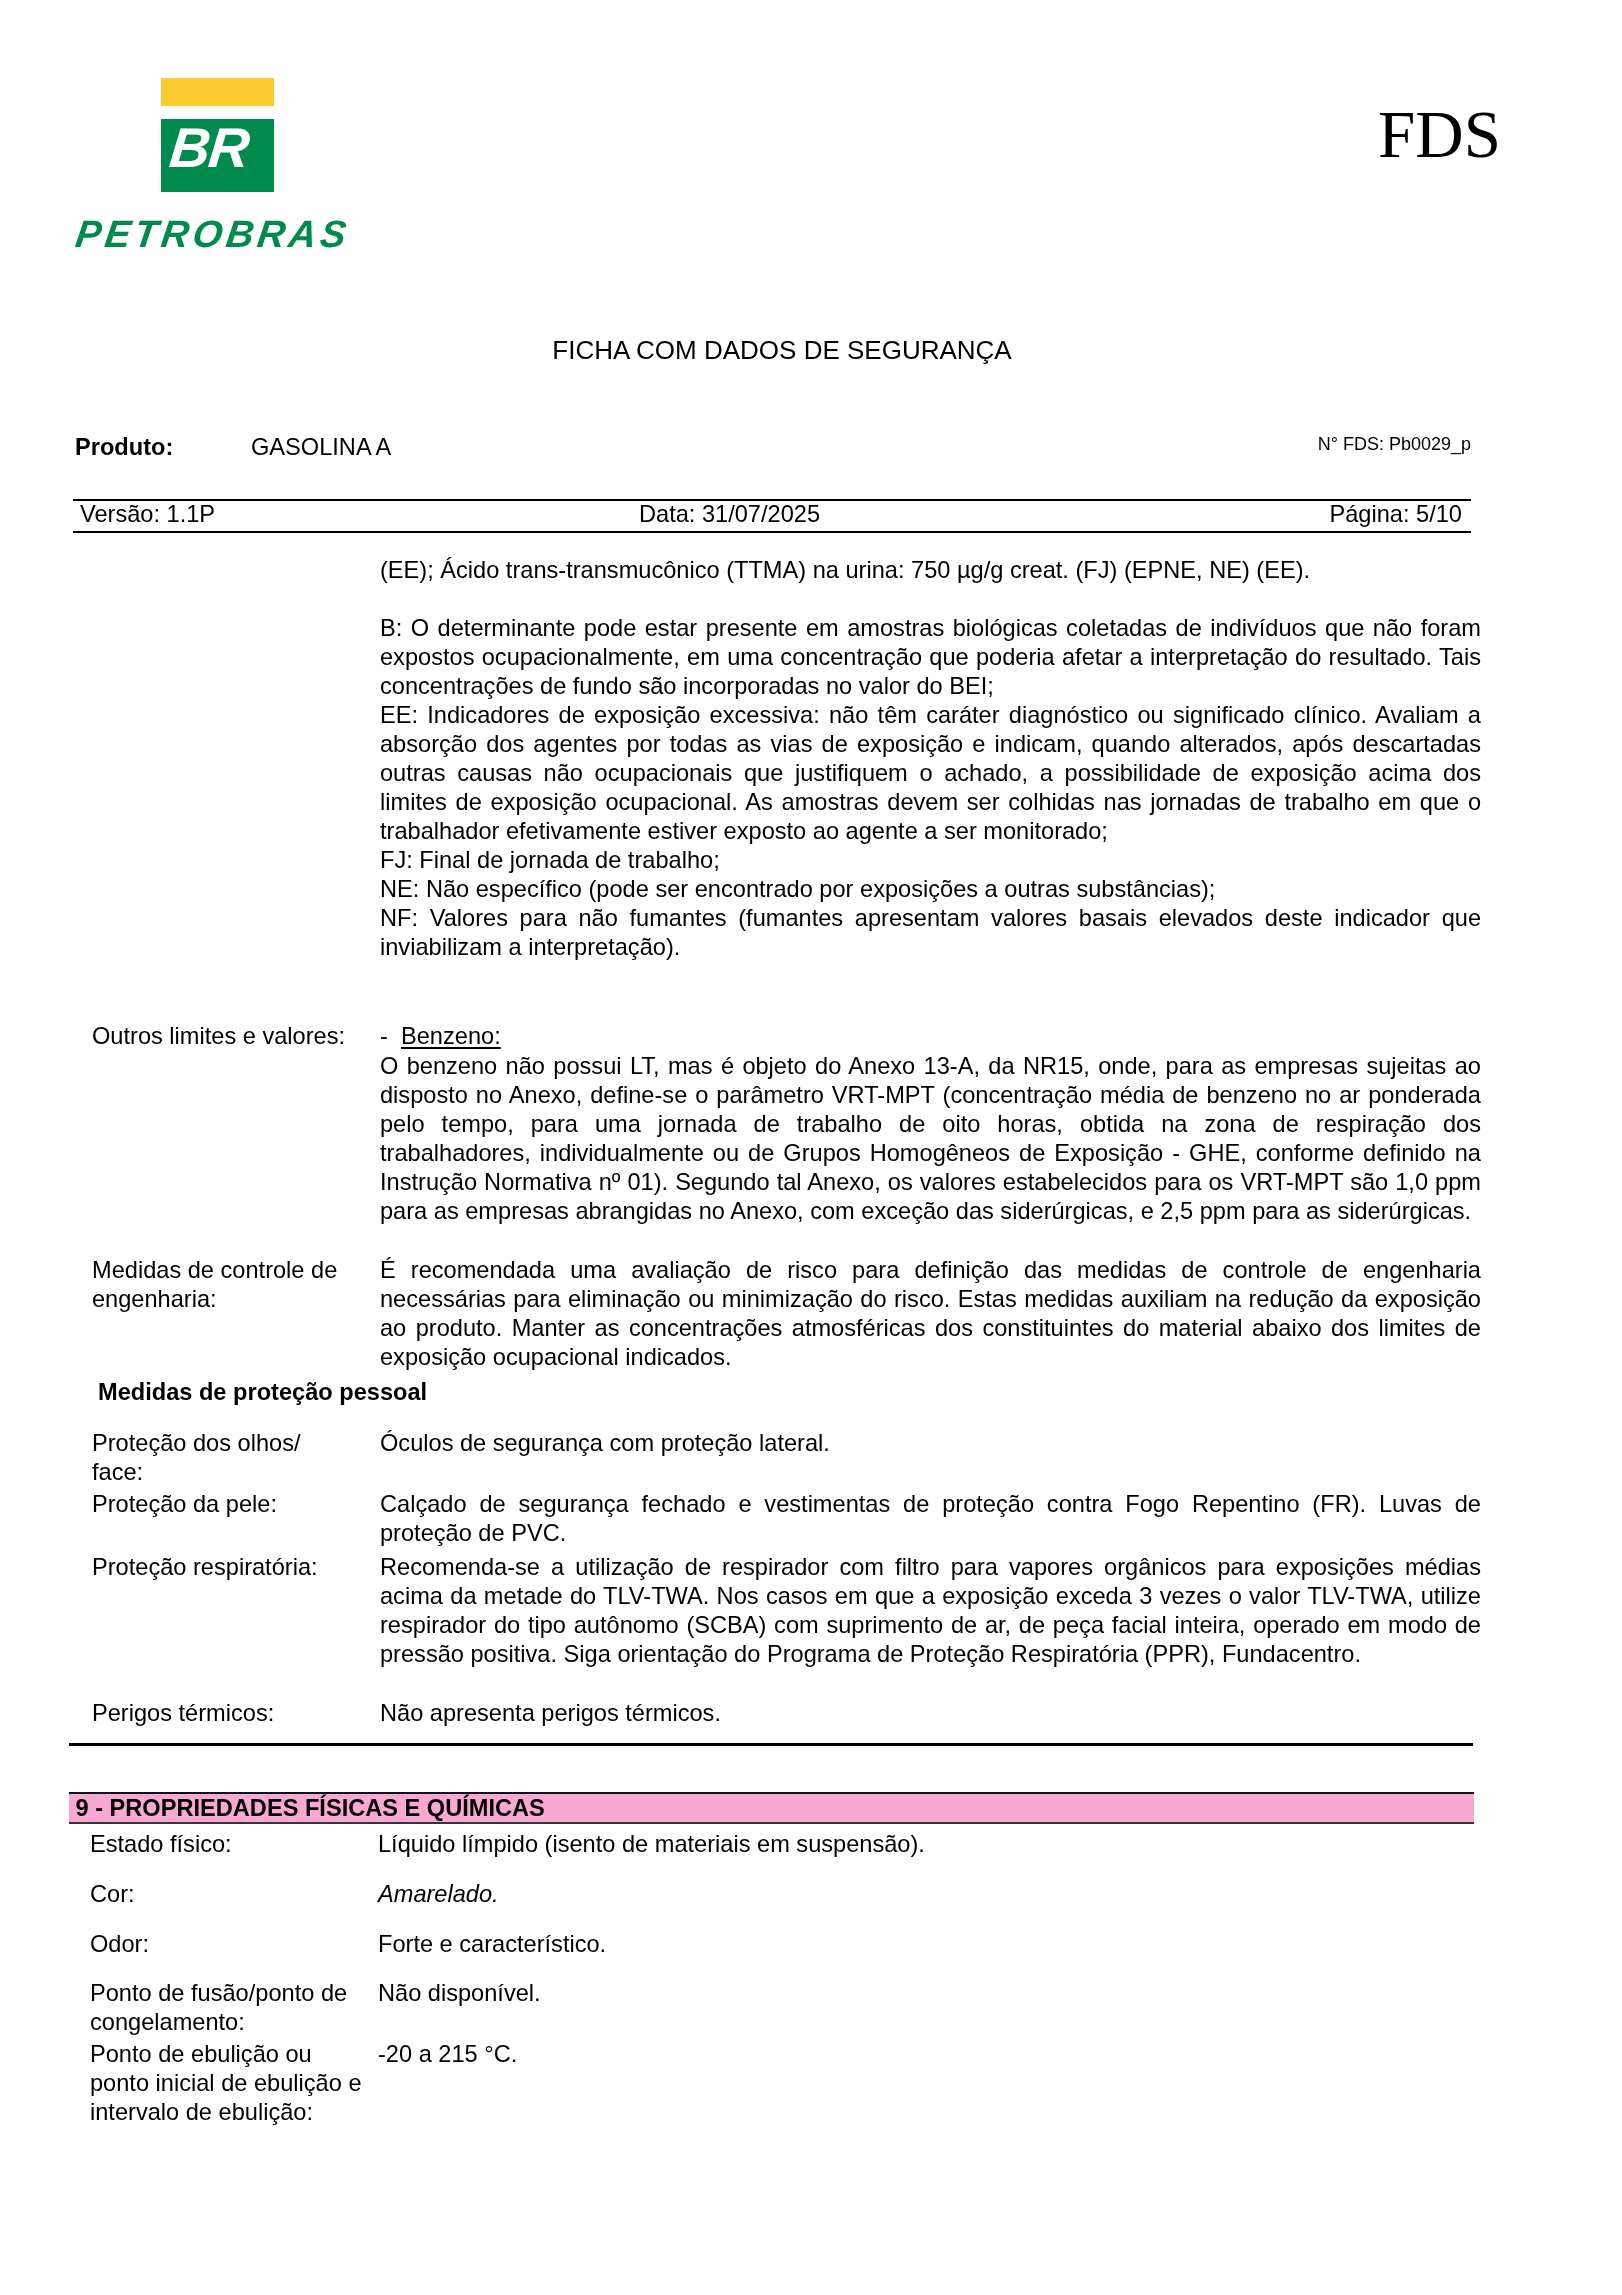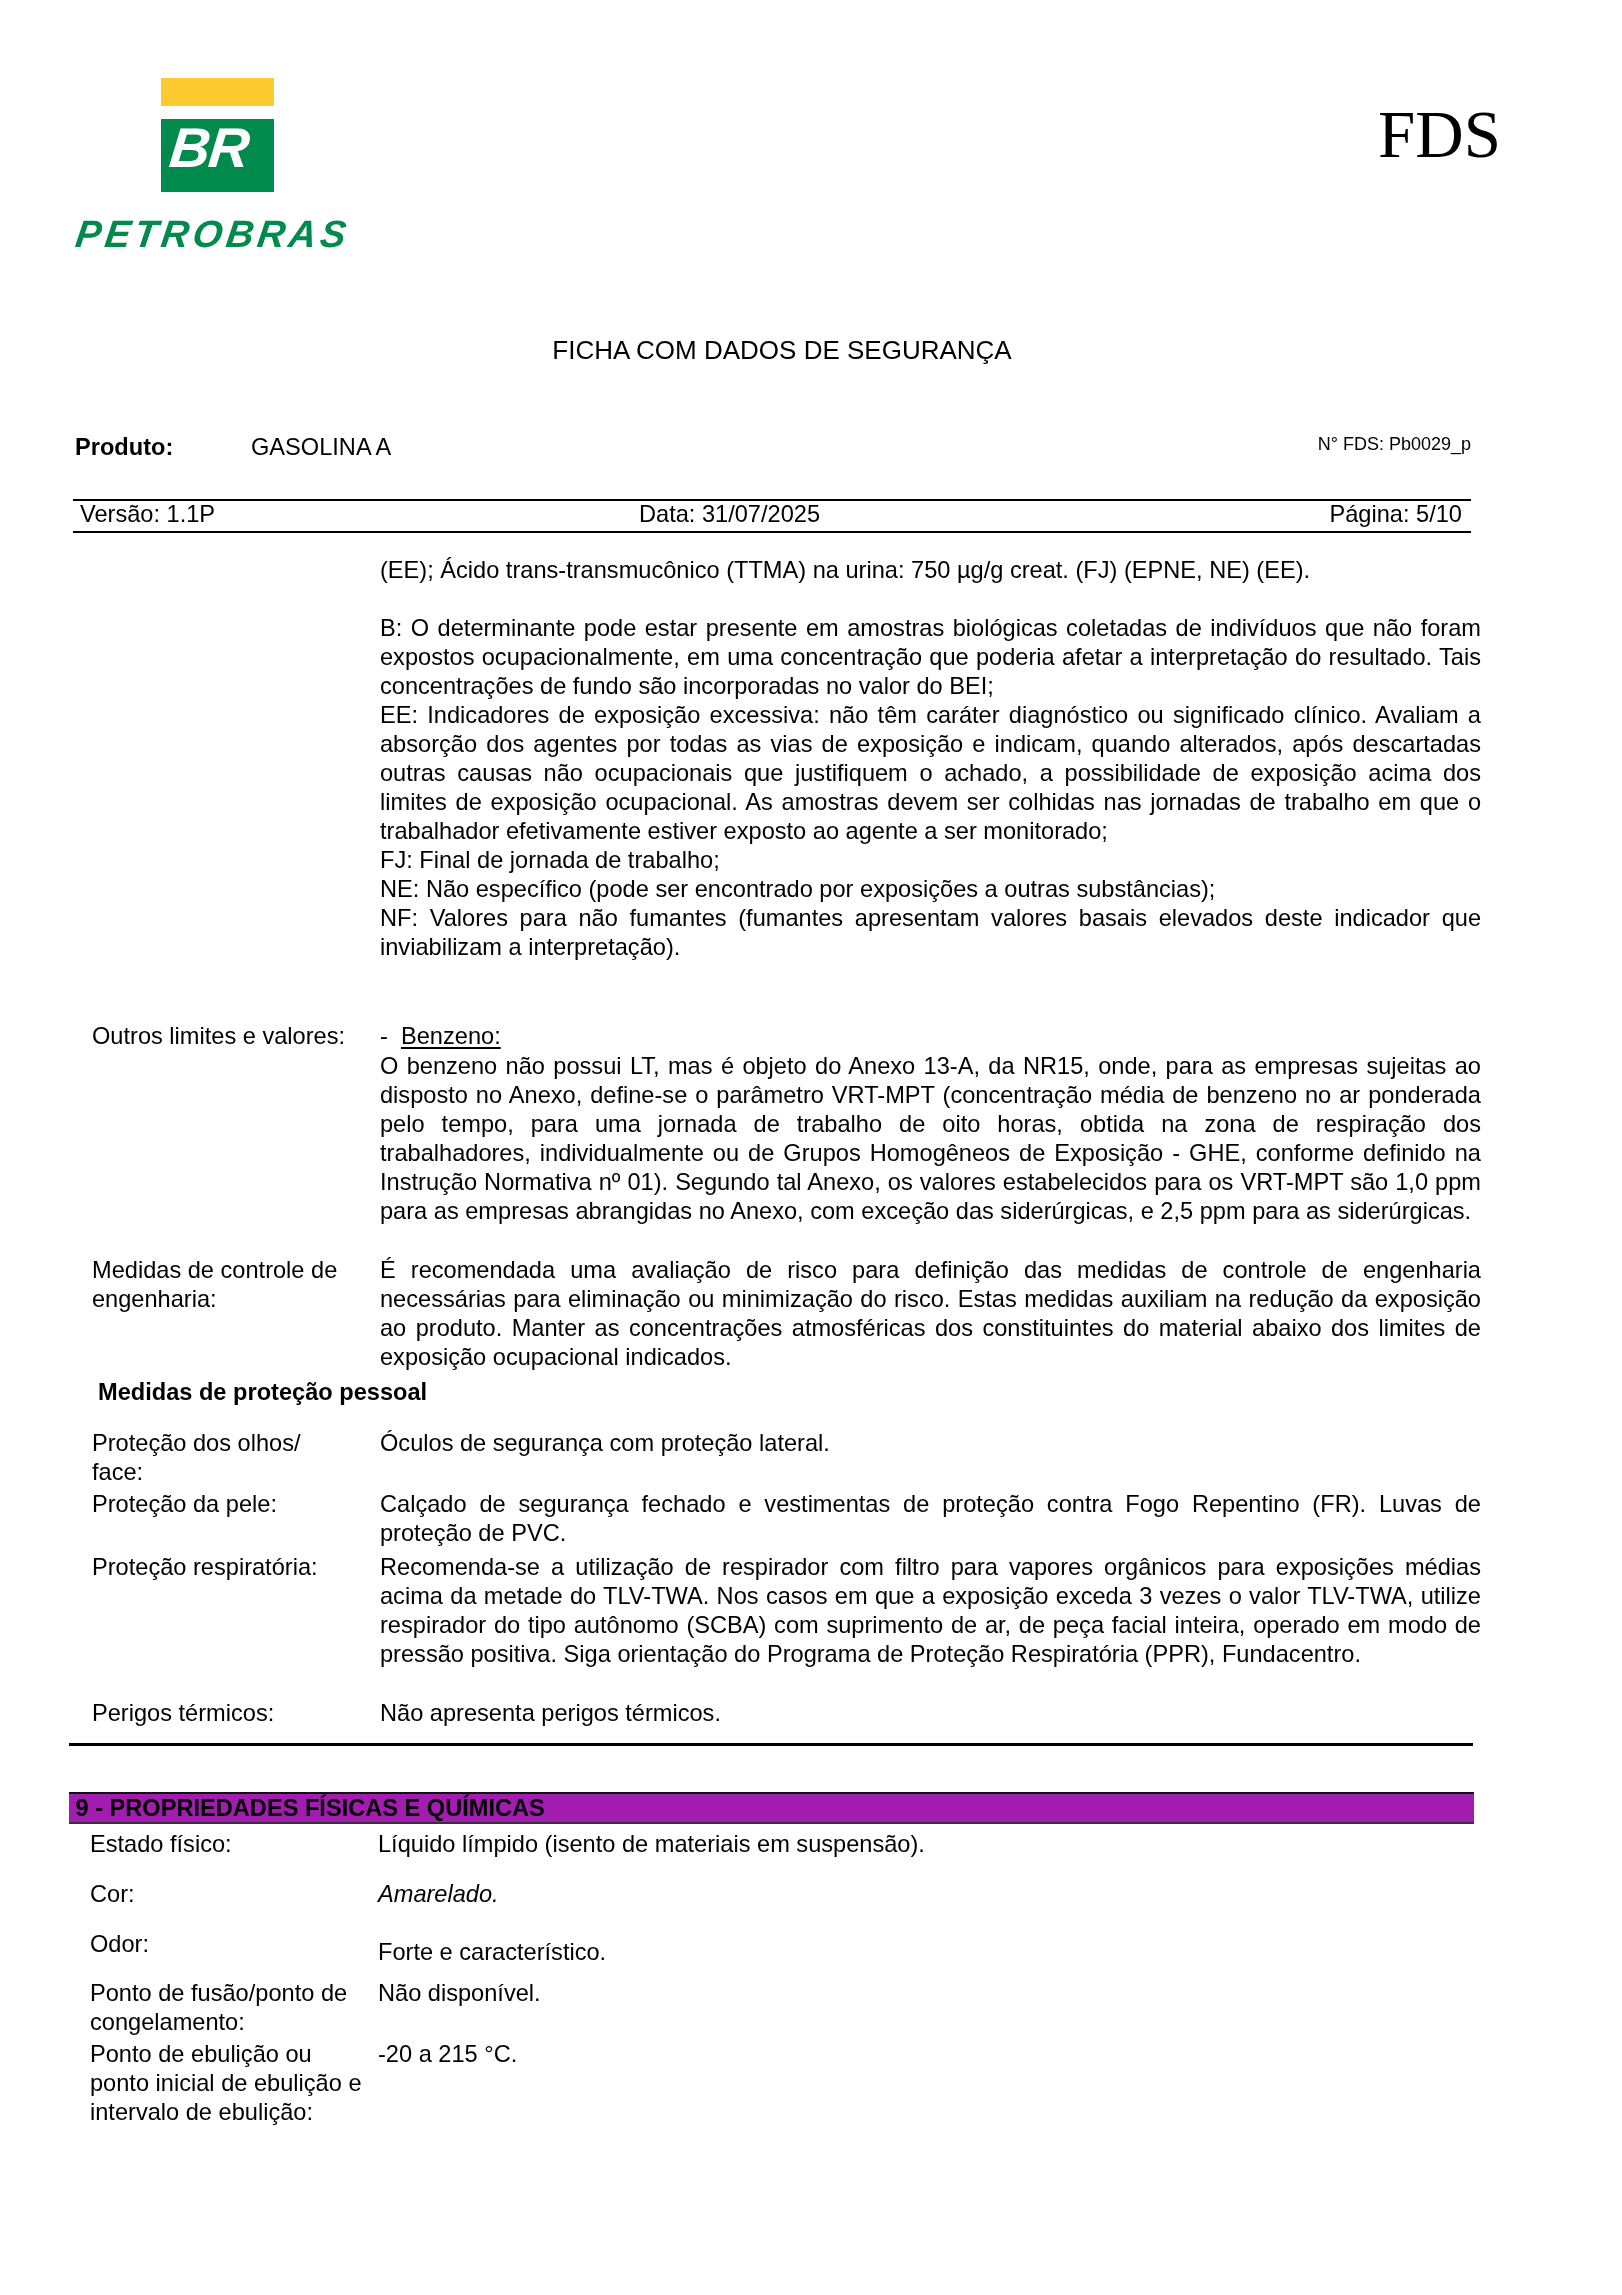--- a/index.html
+++ b/index.html
@@ -34,21 +34,21 @@
   .text { line-height: 29px; }
   .val { left: 380px; width: 1101px; text-align: justify; }
   .lbl { left: 92px; width: 275px; }
   .u { text-decoration: underline; text-decoration-thickness: 2px; text-underline-offset: 3.3px; }
   .bold { font-weight: 700; text-align: right; }
   p { margin: 0; }
 
   .sec-rule { left: 69px; top: 1743px; width: 1404px; height: 3.3px; background: #000; }
   .sec-band {
     left: 69px; top: 1792px; width: 1405px; height: 32px; box-sizing: border-box;
-    background: #a21caf; border-top: 2.6px solid #111; border-bottom: 2.6px solid #333;
+    background: #f9a8d4; border-top: 2.6px solid #111; border-bottom: 2.6px solid #333;
   }
   .sec-title { position: absolute; left: 6.5px; top: 1.3px; font-weight: 700; font-size: 23.6px; }
 </style>
 </head>
 <body>
 
 <div class="abs logo-yellow"></div>
 <div class="abs logo-green">
   <span class="logo-br">BR</span>
 </div>
@@ -105,20 +105,20 @@
   <span class="sec-title">9 - PROPRIEDADES FÍSICAS E QUÍMICAS</span>
 </div>
 
 <div class="abs text lbl" style="left:90px; top:1830px;">Estado físico:</div>
 <div class="abs text val" style="left:378px; top:1830px;">Líquido límpido (isento de materiais em suspensão).</div>
 
 <div class="abs text lbl" style="left:90px; top:1880px;">Cor:</div>
 <div class="abs text val" style="left:378px; top:1880px;font-style:italic;">Amarelado.</div>
 
 <div class="abs text lbl" style="left:90px; top:1930px;">Odor:</div>
-<div class="abs text val" style="left:378px; top:1930px;margin-top:8px;">Forte e característico.</div>
+<div class="abs text val" style="left:378px; top:1930px;">Forte e característico.</div>
 
 <div class="abs text lbl" style="left:90px; top:1979px; width:275px;">Ponto de fusão/ponto de congelamento:</div>
 <div class="abs text val" style="left:378px; top:1979px;">Não disponível.</div>
 
 <div class="abs text lbl" style="left:90px; top:2040px; width:275px;">Ponto de ebulição ou ponto inicial de ebulição e intervalo de ebulição:</div>
 <div class="abs text val" style="left:378px; top:2040px;">-20 a 215 °C.</div>
 
 
 </body></html>

